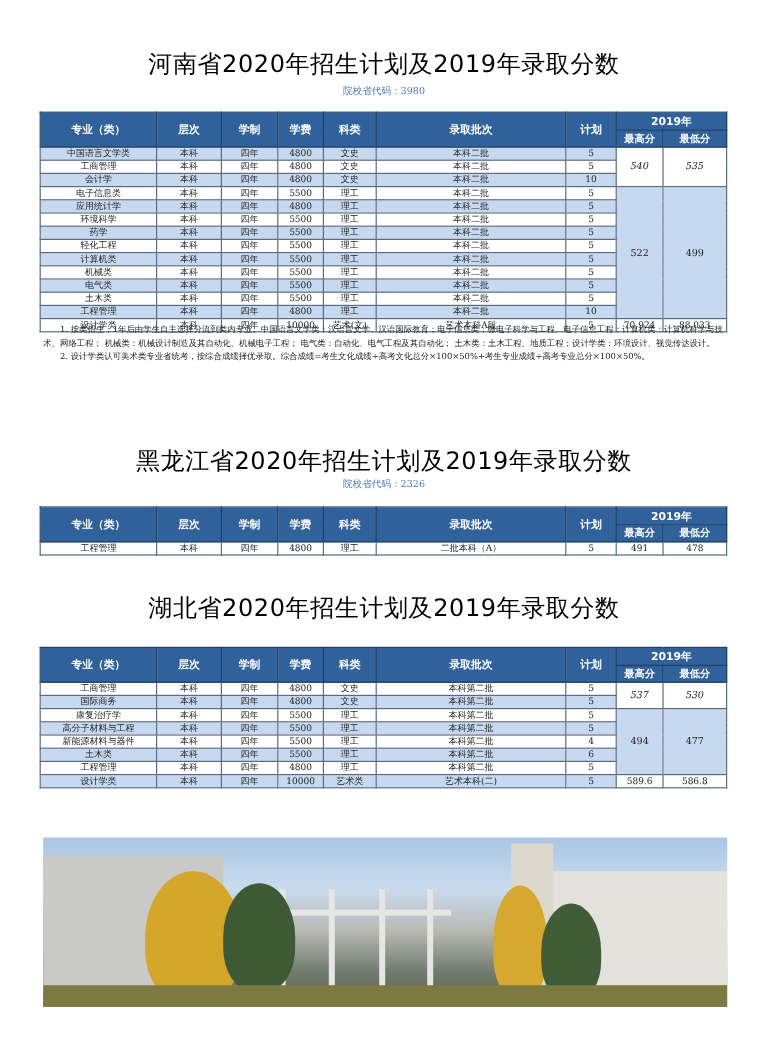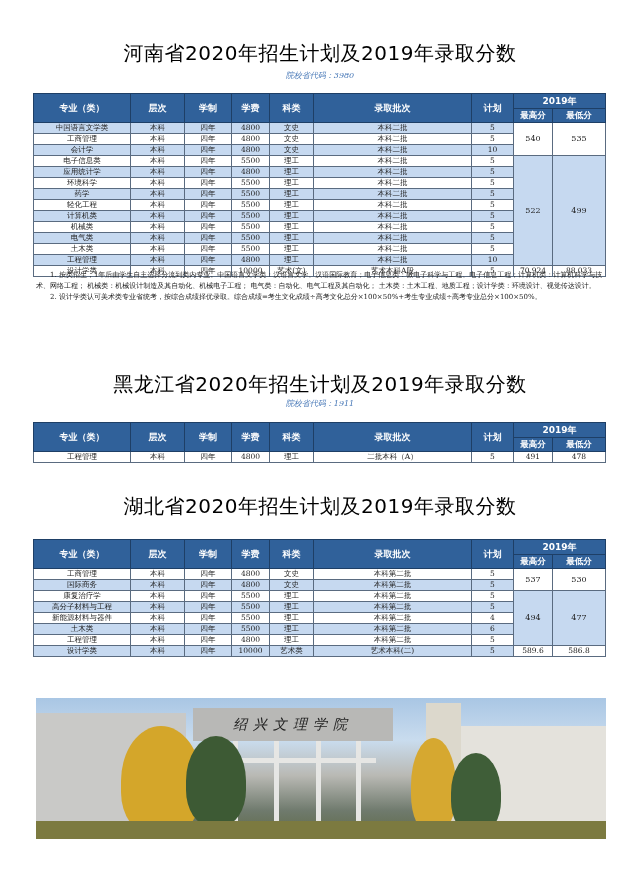--- a/index.html
+++ b/index.html
@@ -6,42 +6,42 @@
   html, body { width: 640px; height: 869px; background: #ffffff; overflow: hidden; }
   body { font-family: "DejaVu Sans", sans-serif; color: #111; position: relative; }
 
   .section-title {
     position: absolute; left: 0; width: 640px; text-align: center;
     font-family: "DejaVu Sans", sans-serif; font-size: 20px; font-weight: normal;
     color: #000000; letter-spacing: 0.5px;
   }
   .code-line {
     position: absolute; left: 0; width: 640px; text-align: center;
-    font-family: "DejaVu Serif", serif; font-size: 8px; color: #4a7ab8; font-style: italic;
+    font-family: "DejaVu Serif", serif; font-size: 8px; color: #4a7ab8;
   }
 
   table.adm {
     position: absolute; left: 33px; width: 572px;
     border-collapse: collapse; table-layout: fixed;
     font-family: "DejaVu Serif", serif; font-size: 7.5px; color: #222; margin-top: 12px;
   }
   table.adm th {
     background: #30619a; color: #ffffff; font-family: "DejaVu Sans", sans-serif;
     font-weight: bold; font-size: 9px; border: 1px solid #1e3f66;
     text-align: center; vertical-align: middle; padding: 0;
   }
   table.adm th.sub { font-size: 8.5px; height: 14px; }
   table.adm th.yr { font-size: 9px; height: 15px; }
   table.adm td {
     border: 1px solid #5a6b80; text-align: center; vertical-align: middle;
     height: 10.4px; line-height: 10px; padding: 0; white-space: nowrap; overflow: hidden;
   }
   table.adm tr.alt td.z { background: #c6d9f0; }
   table.adm td.m-blue { background: #c6d9f0; font-size: 8px; }
-  table.adm td.m-white { background: #ffffff; font-size: 8px; }
+  table.adm td.m-white { background: #ffffff; font-size: 8px; font-style: italic; }
 
   .notes {
     position: absolute; left: 36px; width: 570px;
     font-family: "DejaVu Serif", serif; font-size: 7px; line-height: 11px; color: #222;
   }
   .notes p { text-indent: 14px; }
   .notes.plain p { text-indent: 6px; }
 
   .campus-photo {
     position: absolute; left: 36px; top: 698px; width: 570px; height: 141px;
@@ -228,21 +228,21 @@
     </tr>
   </tbody>
 </table>
 
 <div class="notes" style="top:270px;">
   <p>1. 按类招生，1年后由学生自主选择分流到类内专业。中国语言文学类：汉语言文学、汉语国际教育；电子信息类：微电子科学与工程、电子信息工程；计算机类：计算机科学与技术、网络工程； 机械类：机械设计制造及其自动化、机械电子工程； 电气类：自动化、电气工程及其自动化； 土木类：土木工程、地质工程；设计学类：环境设计、视觉传达设计。</p>
   <p>2. 设计学类认可美术类专业省统考，按综合成绩择优录取。综合成绩=考生文化成绩÷高考文化总分×100×50%+考生专业成绩÷高考专业总分×100×50%。</p>
 </div>
 
 <div class="section-title" style="top:371px;">黑龙江省2020年招生计划及2019年录取分数</div>
-<div class="code-line" style="top:398px;">院校省代码：1911</div>
+<div class="code-line" style="top:398px;">院校省代码：2326</div>
 
 <table class="adm" style="top:410px;">
   <colgroup>
     <col style="width:97px">
       <col style="width:54px">
       <col style="width:47px">
       <col style="width:38px">
     <col style="width:44px">
       <col style="width:158px">
       <col style="width:42px">
@@ -392,21 +392,20 @@
   </tbody>
 </table>
 
 <div class="notes plain" style="top:658px;">
 </div>
 
 <div class="campus-photo">
   <div class="bldg" style="left:0; top:15px; width:150px; height:115px; background:#c9c9c7;"></div>
   <div class="bldg" style="left:420px; top:28px; width:150px; height:100px; background:#e4e2dc;"></div>
   <div class="bldg" style="left:390px; top:5px; width:35px; height:120px; background:#dcd8cc;"></div>
-  <div class="gate-top">绍兴文理学院</div>
   <div class="pillar" style="left:197px;"></div>
   <div class="pillar" style="left:238px;"></div>
   <div class="pillar" style="left:280px;"></div>
   <div class="pillar" style="left:320px;"></div>
   <div class="beam"></div>
   <div class="tree" style="left:85px; top:28px; width:80px; height:110px; background:#d4a62a;"></div>
   <div class="tree" style="left:150px; top:38px; width:60px; height:90px; background:#3d5a34;"></div>
   <div class="tree" style="left:375px; top:40px; width:45px; height:95px; background:#d6a830;"></div>
   <div class="tree" style="left:415px; top:55px; width:50px; height:80px; background:#3f5e38;"></div>
   <div class="lawn"></div>

